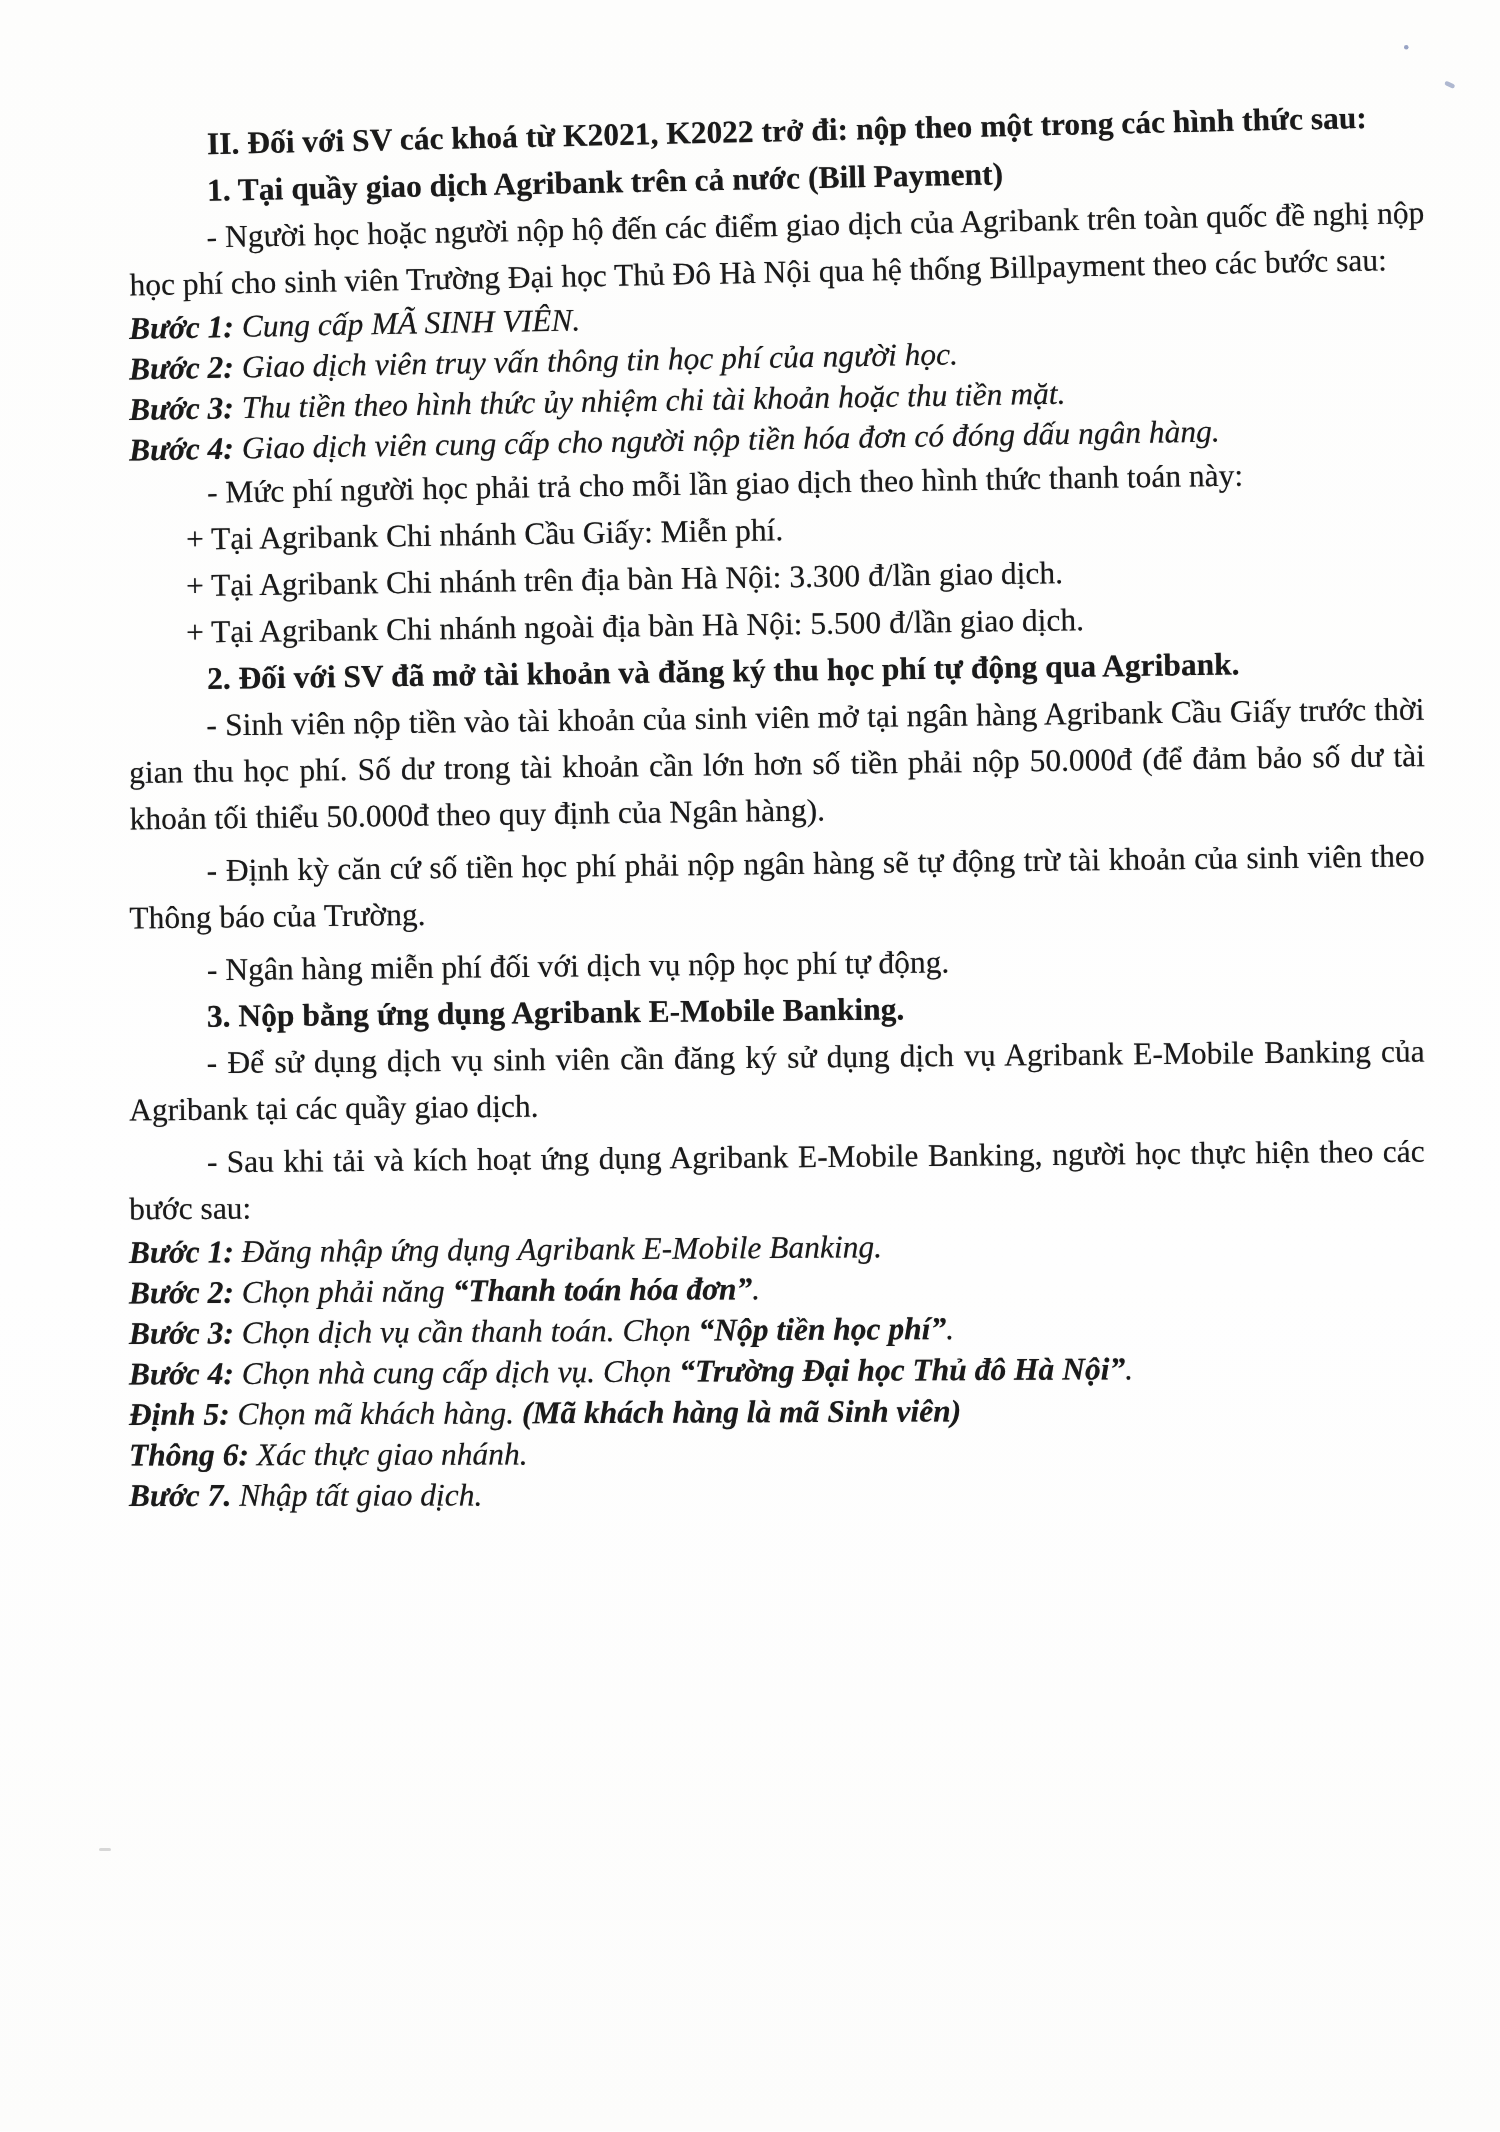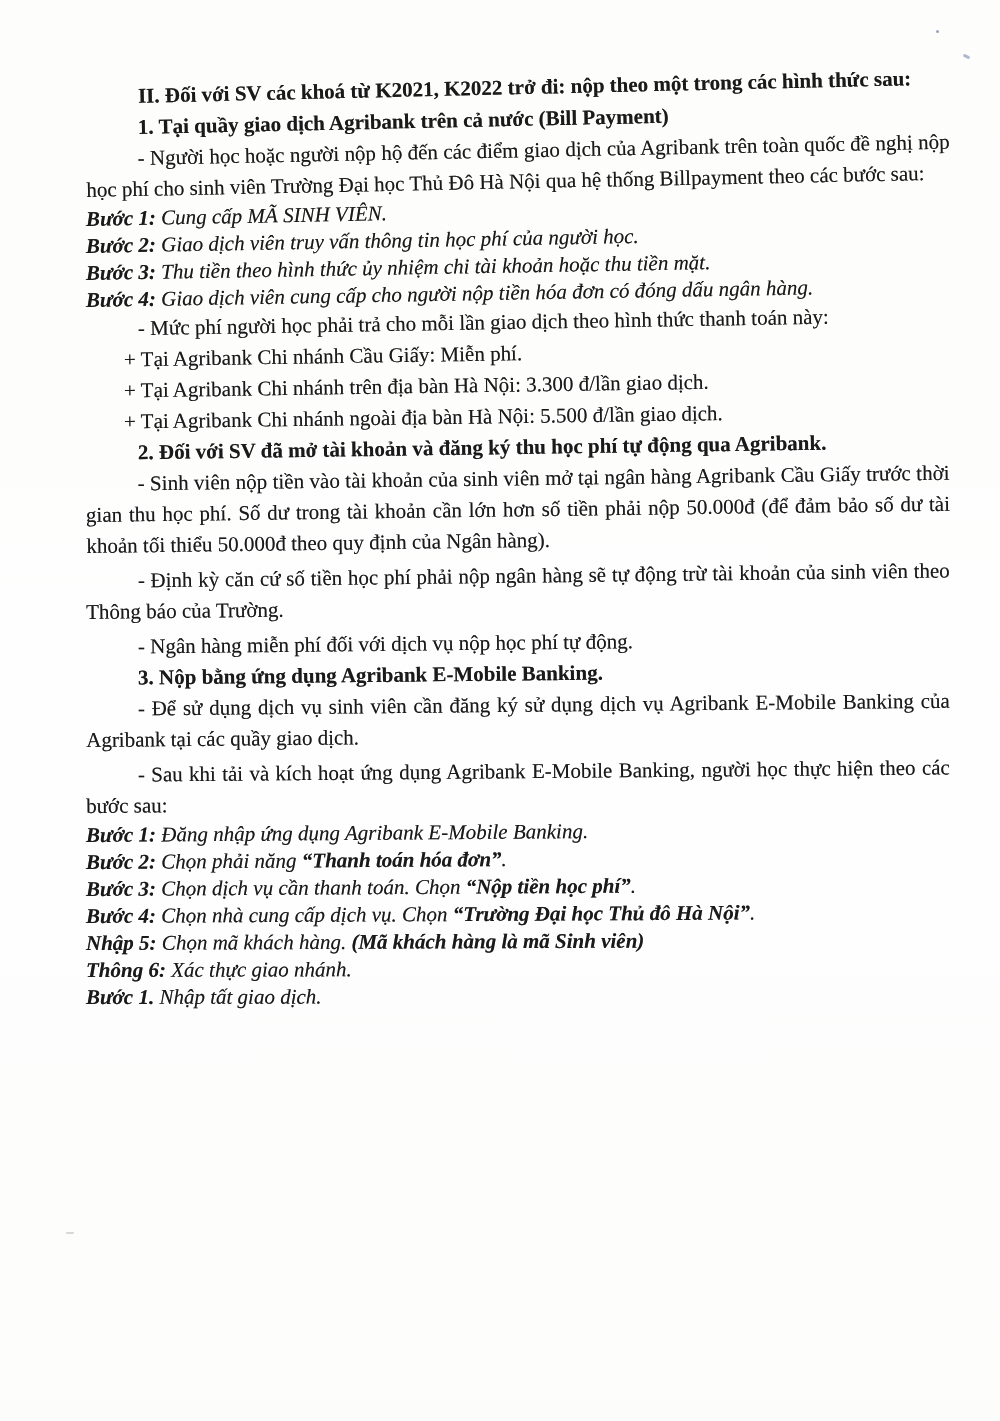--- a/index.html
+++ b/index.html
@@ -79,18 +79,18 @@
 
     <p class="b para sec-title" style="--r:-0.6deg">3. Nộp bằng ứng dụng Agribank E-Mobile Banking.</p>
 
     <p class="para" style="--r:-0.55deg">- Để sử dụng dịch vụ sinh viên cần đăng ký sử dụng dịch vụ Agribank E-Mobile Banking của Agribank tại các quầy giao dịch.</p>
     <p class="para" style="--r:-0.5deg;margin-top:4px">- Sau khi tải và kích hoạt ứng dụng Agribank E-Mobile Banking, người học thực hiện theo các bước sau:</p>
 
     <p class="step s3step" style="--r:-0.45deg"><span class="lab">Bước 1:</span> <span>Đăng nhập ứng dụng Agribank E-Mobile Banking.</span><span class="strong"></span><span></span></p>
     <p class="step s3step" style="--r:-0.4deg"><span class="lab">Bước 2:</span> <span>Chọn phải năng </span><span class="strong">“Thanh toán hóa đơn”</span><span>.</span></p>
     <p class="step s3step" style="--r:-0.35deg"><span class="lab">Bước 3:</span> <span>Chọn dịch vụ cần thanh toán. Chọn </span><span class="strong">“Nộp tiền học phí”</span><span>.</span></p>
     <p class="step s3step" style="--r:-0.3deg"><span class="lab">Bước 4:</span> <span>Chọn nhà cung cấp dịch vụ. Chọn </span><span class="strong">“Trường Đại học Thủ đô Hà Nội”</span><span>.</span></p>
-    <p class="step s3step" style="--r:-0.25deg"><span class="lab">Nhập 5:</span> <span>Chọn mã khách hàng. </span><span class="strong">(Mã khách hàng là mã Sinh viên)</span><span></span></p>
+    <p class="step s3step" style="--r:-0.25deg"><span class="lab">Định 5:</span> <span>Chọn mã khách hàng. </span><span class="strong">(Mã khách hàng là mã Sinh viên)</span><span></span></p>
     <p class="step s3step" style="--r:-0.15deg"><span class="lab">Thông 6:</span> <span>Xác thực giao nhánh.</span><span class="strong"></span><span></span></p>
-    <p class="step s3step" style="--r:-0.1deg"><span class="lab">Bước 1.</span> <span>Nhập tất giao dịch.</span><span class="strong"></span><span></span></p>
+    <p class="step s3step" style="--r:-0.1deg"><span class="lab">Bước 7.</span> <span>Nhập tất giao dịch.</span><span class="strong"></span><span></span></p>
 
   </div>
 </div>
 
 </body></html>

